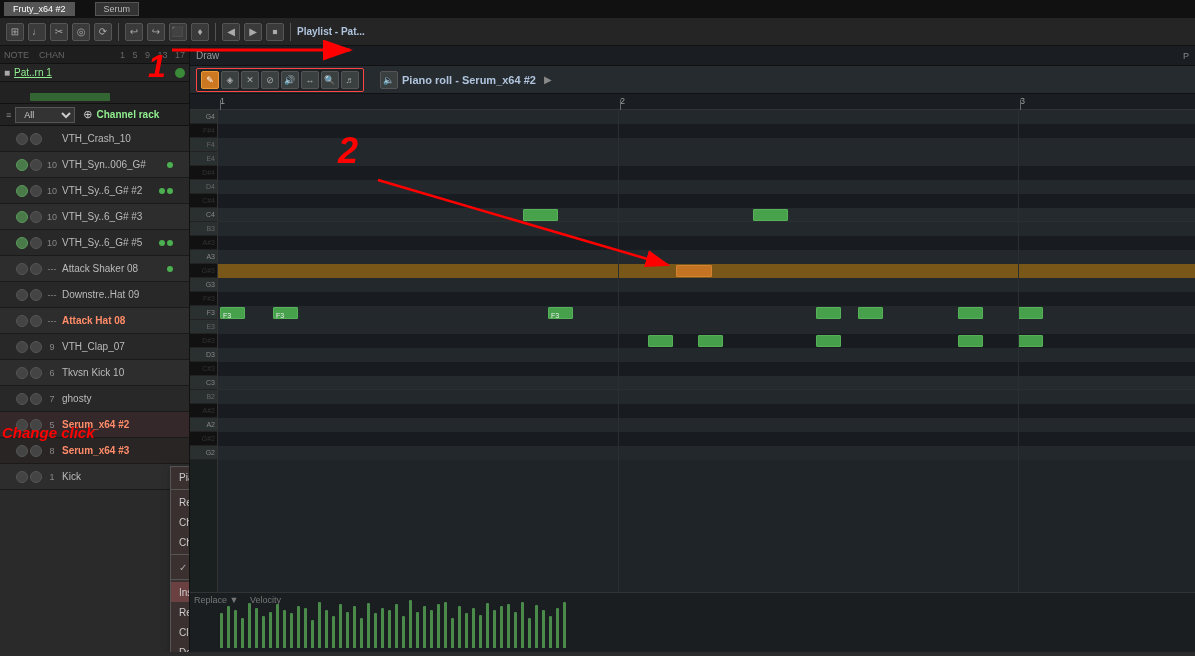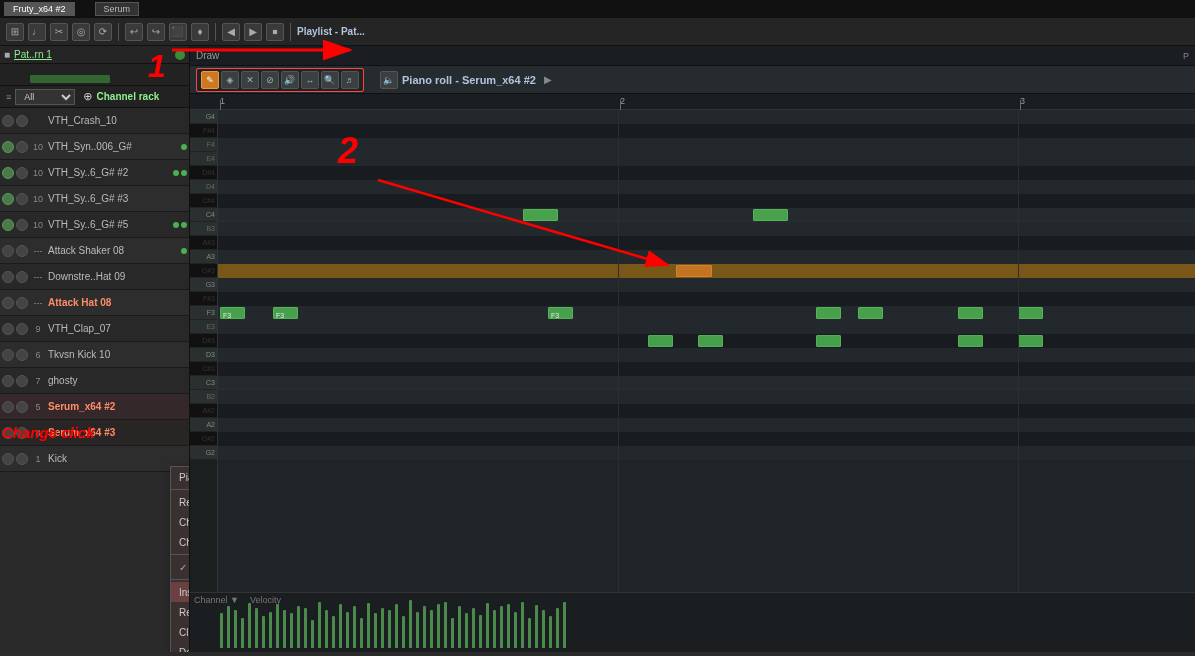--- a/index.html
+++ b/index.html
@@ -78,21 +78,21 @@
       color: #90ee90;
       font-size: 10px;
       font-weight: bold;
     }
 
     .channel-item {
       height: 26px;
       display: flex;
       align-items: center;
       border-bottom: 1px solid #1a1a1a;
-      padding: 0 2px;
+      padding: 0 16px;
       gap: 2px;
     }
     .channel-item:nth-child(odd) { background: #282828; }
     .channel-item:nth-child(even) { background: #2d2d2d; }
     .channel-item.highlighted { background: #35282a; }
 
     .ch-btn {
       width: 12px;
       height: 12px;
       border-radius: 50%;
@@ -314,20 +314,24 @@
   <div class="toolbar-icon">▶</div>
   <div class="toolbar-icon">⏹</div>
   <div class="toolbar-sep"></div>
   <span class="playlist-label">Playlist - Pat...</span>
 </div>
 
 <div class="main-layout">
 
   <div class="left-panel">
 
+    <div style="height:18px;background:#1e1e1e;border-bottom:1px solid #111;display:flex;align-items:center;padding:0 4px;font-size:9px;color:#666;">
+      <span>NOTE &nbsp;&nbsp; CHAN</span>
+      <span style="margin-left:auto">1 &nbsp; 5 &nbsp; 9 &nbsp; 13 &nbsp; 17</span>
+    </div>
 
     <div style="height:18px;background:#252525;border-bottom:1px solid #111;display:flex;align-items:center;padding:0 4px;font-size:10px;color:#aaa;gap:4px;">
       <span>■</span>
       <span style="color:#90ee90;text-decoration:underline;">Pat..rn 1</span>
       <span style="margin-left:auto;width:10px;height:10px;background:#3a8a3a;border-radius:50%;display:inline-block;"></span>
     </div>
 
     <div style="height:22px;background:#222;border-bottom:1px solid #111;position:relative;overflow:hidden;">
       <div style="position:absolute;bottom:2px;left:30px;height:8px;width:80px;background:#336633;border-radius:1px;"></div>
     </div>
@@ -628,21 +632,21 @@
               <polygon points="0 0, 10 3.5, 0 7" fill="red"></polygon>
             </marker>
           </defs>
 
           <line x1="160" y1="70" x2="450" y2="155" stroke="red" stroke-width="2.5" marker-end="url(#arrow)"></line>
         </svg>
       </div>
     </div>
 
     <div class="velocity-section">
-      <span class="velocity-header">Channel ▼</span>
+      <span class="velocity-header">Replace ▼</span>
       <span style="position:absolute;left:60px;top:2px;font-size:9px;color:#777;">Velocity</span>
 
       <div style="position:absolute;bottom:4px;left:30px;right:0;display:flex;gap:4px;align-items:flex-end;height:48px;">
         <div style="width:3px;height:35px;background:#4a8a4a;border-radius:1px 1px 0 0;"></div>
         <div style="width:3px;height:42px;background:#4a8a4a;border-radius:1px 1px 0 0;"></div>
         <div style="width:3px;height:38px;background:#4a8a4a;border-radius:1px 1px 0 0;"></div>
         <div style="width:3px;height:30px;background:#4a8a4a;border-radius:1px 1px 0 0;"></div>
         <div style="width:3px;height:45px;background:#4a8a4a;border-radius:1px 1px 0 0;"></div>
         <div style="width:3px;height:40px;background:#4a8a4a;border-radius:1px 1px 0 0;"></div>
         <div style="width:3px;height:32px;background:#4a8a4a;border-radius:1px 1px 0 0;"></div>

